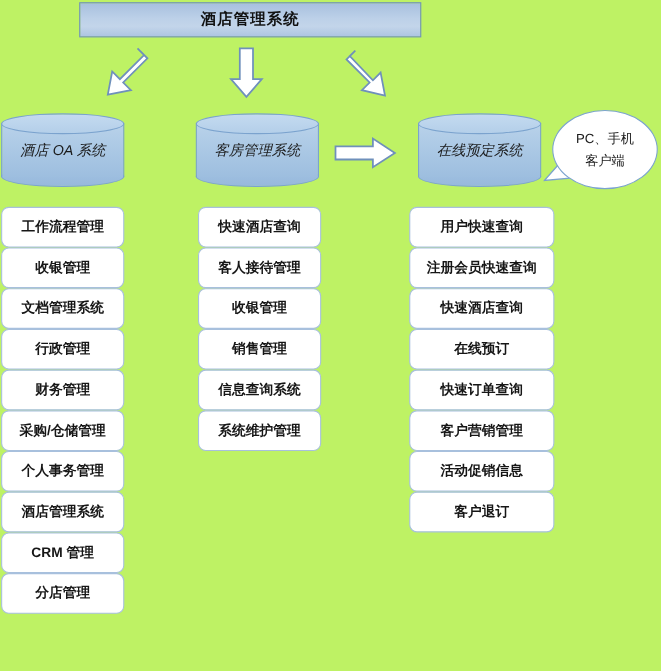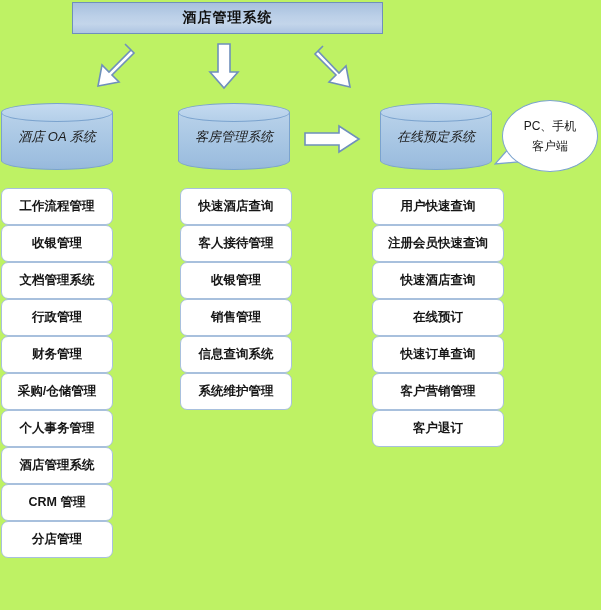--- a/index.html
+++ b/index.html
@@ -287,17 +287,20 @@
       <div class="item">
         <span>在线预订</span>
       </div>
       <div class="item">
         <span>快速订单查询</span>
       </div>
       <div class="item">
         <span>客户营销管理</span>
       </div>
       <div class="item">
+        <span>活动促销信息</span>
+      </div>
+      <div class="item">
         <span>客户退订</span>
       </div>
     </div>
 
 </div>
 
 </body></html>

